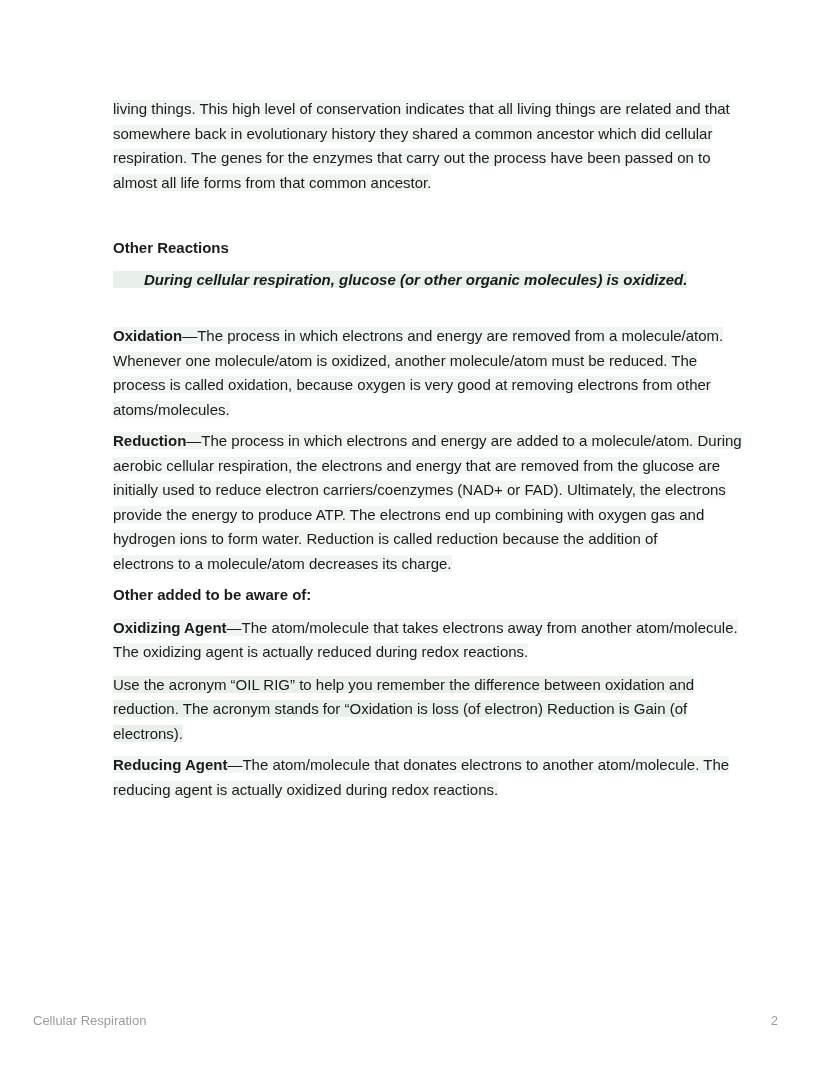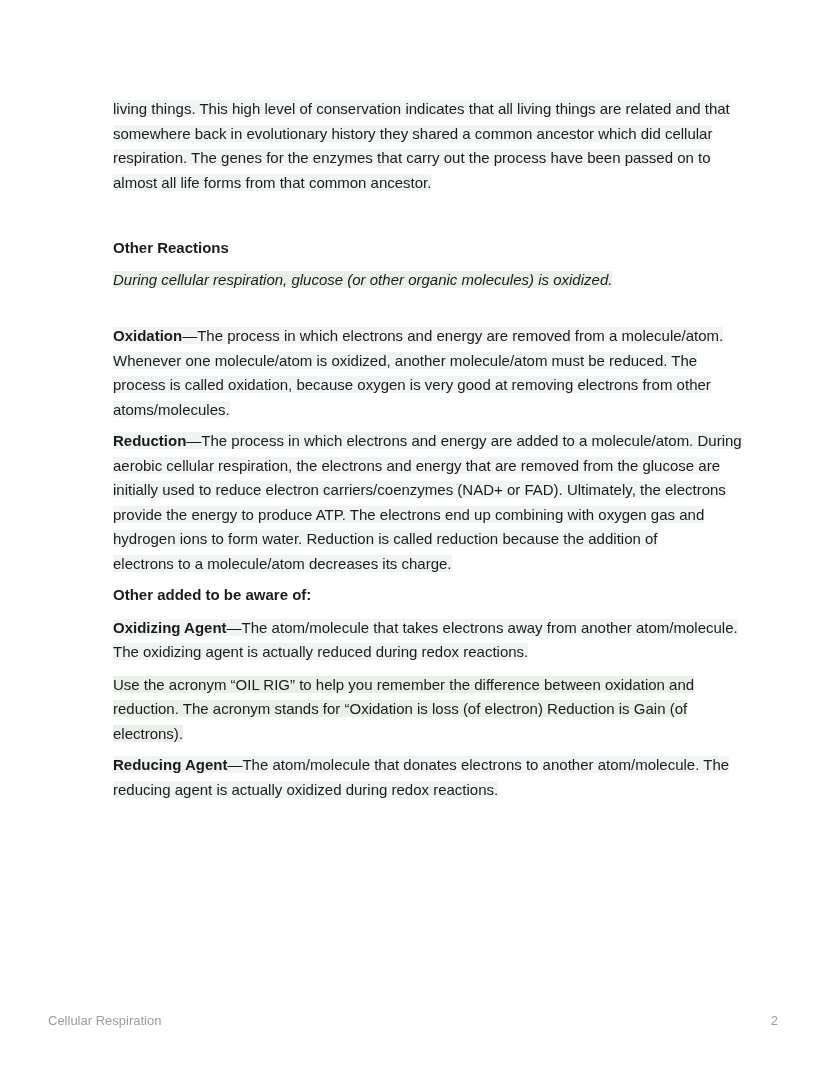--- a/index.html
+++ b/index.html
@@ -31,41 +31,41 @@
     margin-left: 16px;
   }
   p.para {
     margin: 0 0 7px 0;
   }
   .mb-41 { margin-bottom: 41px !important; }
   .mb-32 { margin-bottom: 32px !important; }
   .mb-8  { margin-bottom: 8px  !important; }
   .mb-40 { margin-bottom: 40px !important; }
   .bold { font-weight: bold; }
-  .bi   { font-weight: normal; font-style: italic; }
+  .bi   { font-weight: bold; font-style: italic; padding-left: 31px; }
   .hl {
     background: #f0f5f1;
     box-decoration-break: clone;
     -webkit-box-decoration-break: clone;
   }
   .hl2 {
     background: #e8f0e9;
     box-decoration-break: clone;
     -webkit-box-decoration-break: clone;
   }
   .footer {
     position: absolute;
     left: 0;
     right: 0;
     bottom: 40px;
     height: 18px;
     font-size: 13px;
     color: #9b9b9b;
   }
-  .footer .footer-left  { position: absolute; left: 48px; }
+  .footer .footer-left  { position: absolute; left: 33px; }
   .footer .footer-right { position: absolute; right: 50px; }
 </style>
 </head>
 <body>
 
 <div class="page">
 
   <div class="content">
 
     <p class="para mb-41"><span class="hl">living things. This high level of conservation indicates that all living things are related and that somewhere back in evolutionary history they shared a common ancestor which did cellular respiration. The genes for the enzymes that carry out the process have been passed on to almost all life forms from that common ancestor.</span></p>

